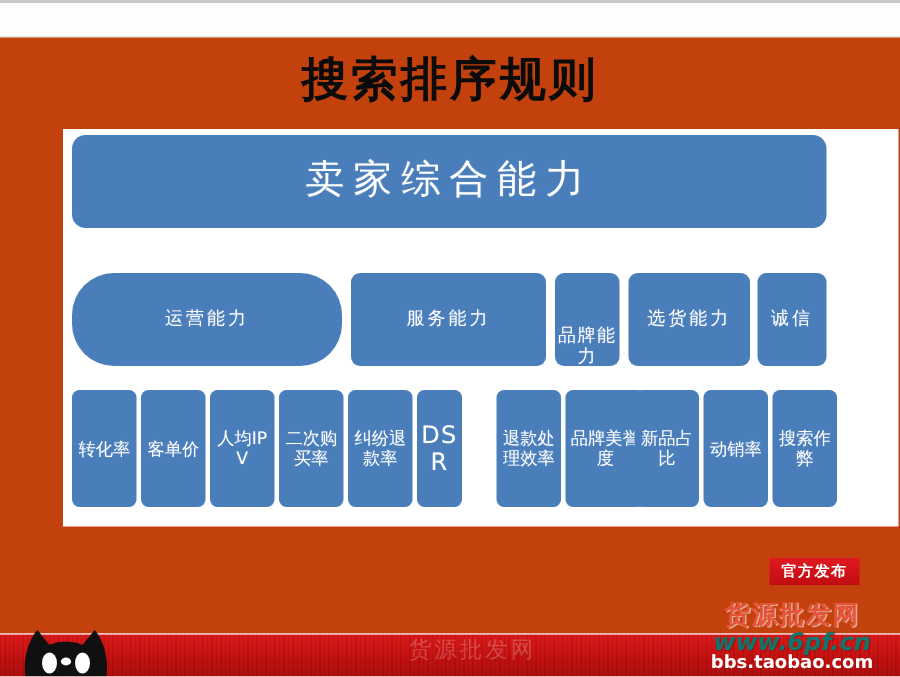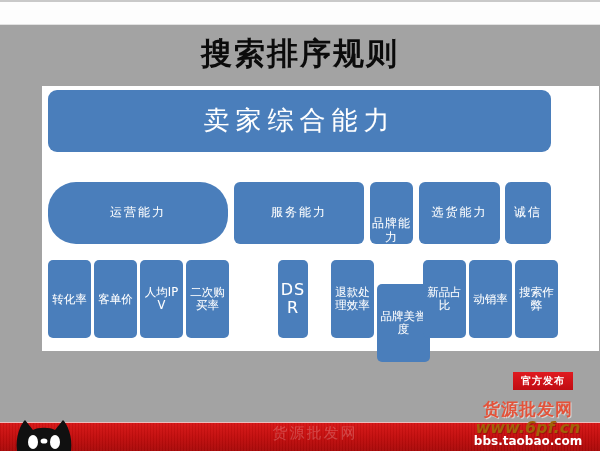--- a/index.html
+++ b/index.html
@@ -36,21 +36,21 @@
     width: 600px; height: 22px;
     background: #fdfdfd;
     border-bottom: 1px solid #e2e2e2;
   }
 
   
   .canvas {
     position: absolute;
     left: 0; top: 25px;
     width: 600px; height: 397px;
-    background: #a3a3a3;
+    background: #c2410c;
   }
 
   
   .title {
     position: absolute;
     left: 0; top: 11px;
     width: 600px;
     text-align: center;
     font-size: 31px;
     font-weight: bold;
@@ -171,21 +171,21 @@
     white-space: nowrap;
     text-shadow: 1px 1px 0 rgba(255,255,255,0.55);
   }
   .wm-mid {
     position: absolute;
     left: 462px; top: 418px;
     width: 132px;
     font-size: 16px;
     font-weight: bold;
     font-style: italic;
-    color: #a16207;
+    color: #0f766e;
     letter-spacing: 0px;
     text-align: center;
     white-space: nowrap;
     text-shadow: 1px 1px 0 rgba(120,20,10,0.5);
   }
   .wm-bot {
     position: absolute;
     left: 462px; top: 434px;
     width: 132px;
     font-size: 12px;
@@ -244,27 +244,30 @@
       </div>
       <div class="bx tier3" style="left:52px;width:43px;">
         <span class="lbl">客单价</span>
       </div>
       <div class="bx tier3" style="left:98px;width:43px;">
         <span class="lbl">人均IPV</span>
       </div>
       <div class="bx tier3" style="left:144px;width:43px;">
         <span class="lbl">二次购买率</span>
       </div>
+      <div class="bx tier3" style="left:190px;width:43px;">
+        <span class="lbl">纠纷退款率</span>
+      </div>
       <div class="bx tier3" style="left:236px;width:30px;font-size:16px;letter-spacing:1px;">
         <span class="lbl">DSR</span>
       </div>
       <div class="bx tier3" style="left:289px;width:43px;">
         <span class="lbl">退款处理效率</span>
       </div>
-      <div class="bx tier3" style="left:335px;width:53px;margin-top:24px;">
+      <div class="bx tier3" style="left:335px;width:53px;">
         <span class="lbl">品牌美誉度</span>
       </div>
       <div class="bx tier3" style="left:381px;width:43px;">
         <span class="lbl">新品占比</span>
       </div>
       <div class="bx tier3" style="left:427px;width:43px;">
         <span class="lbl">动销率</span>
       </div>
       <div class="bx tier3" style="left:473px;width:43px;">
         <span class="lbl">搜索作弊</span>

